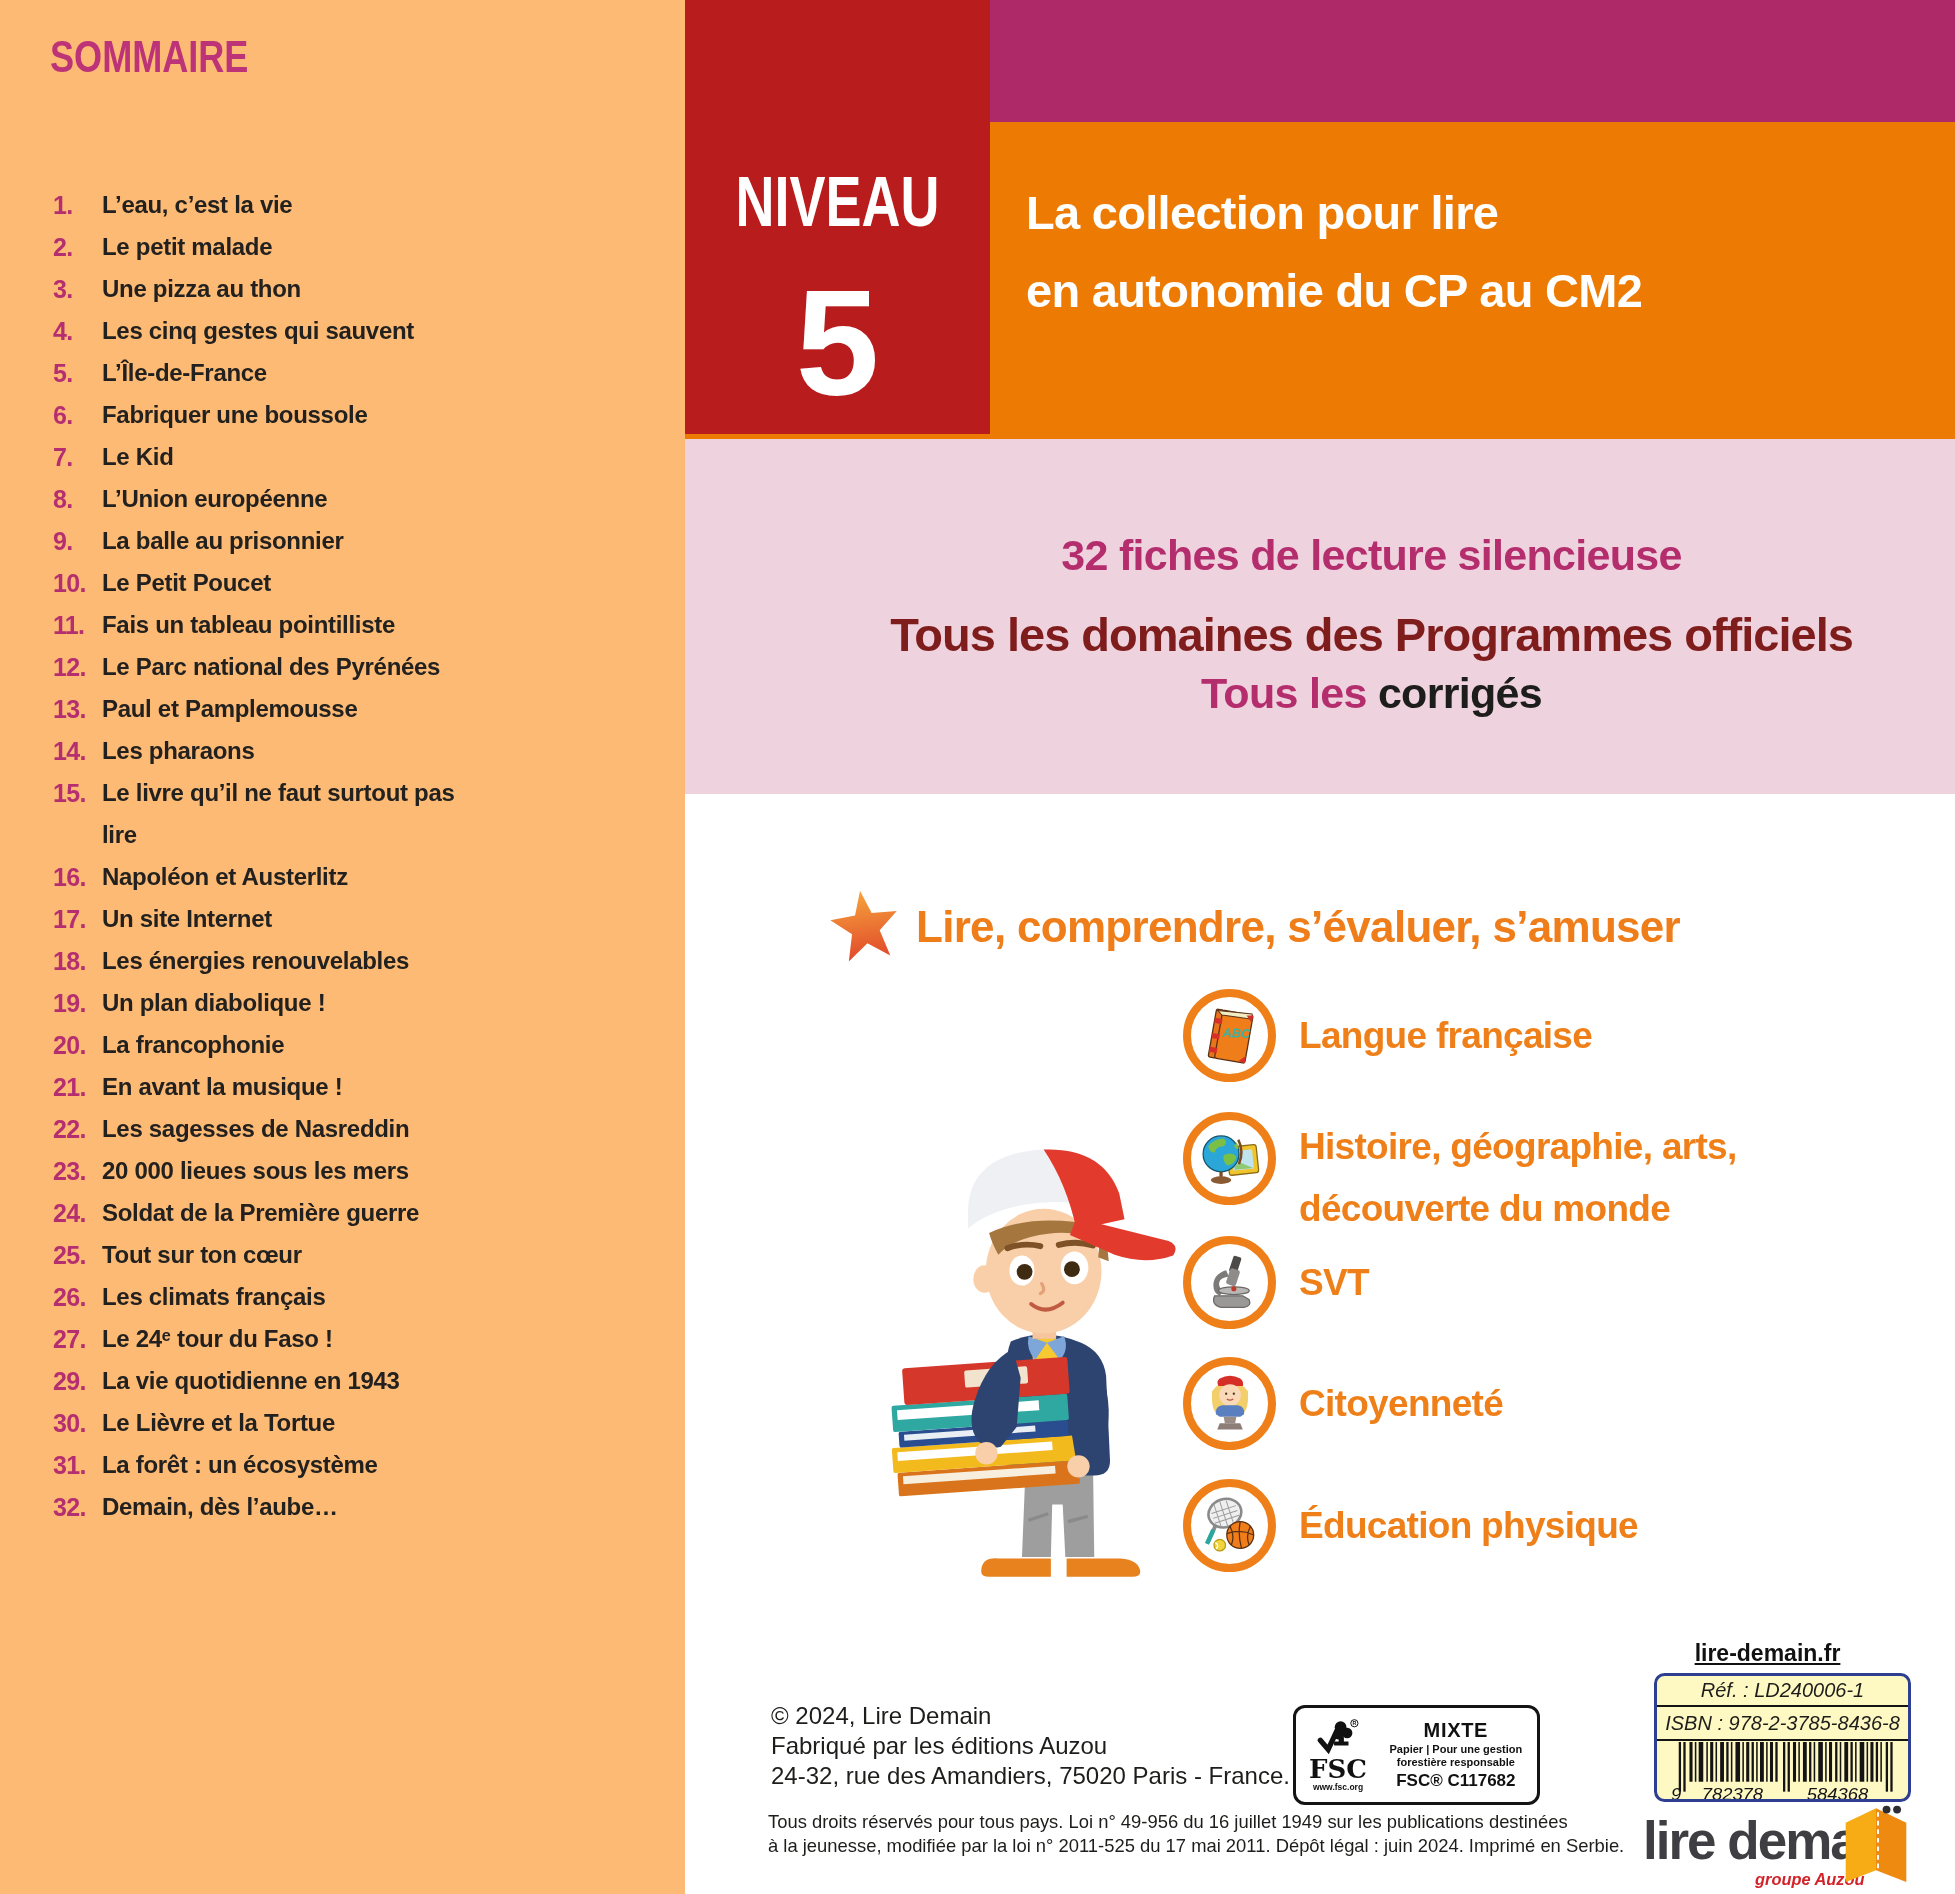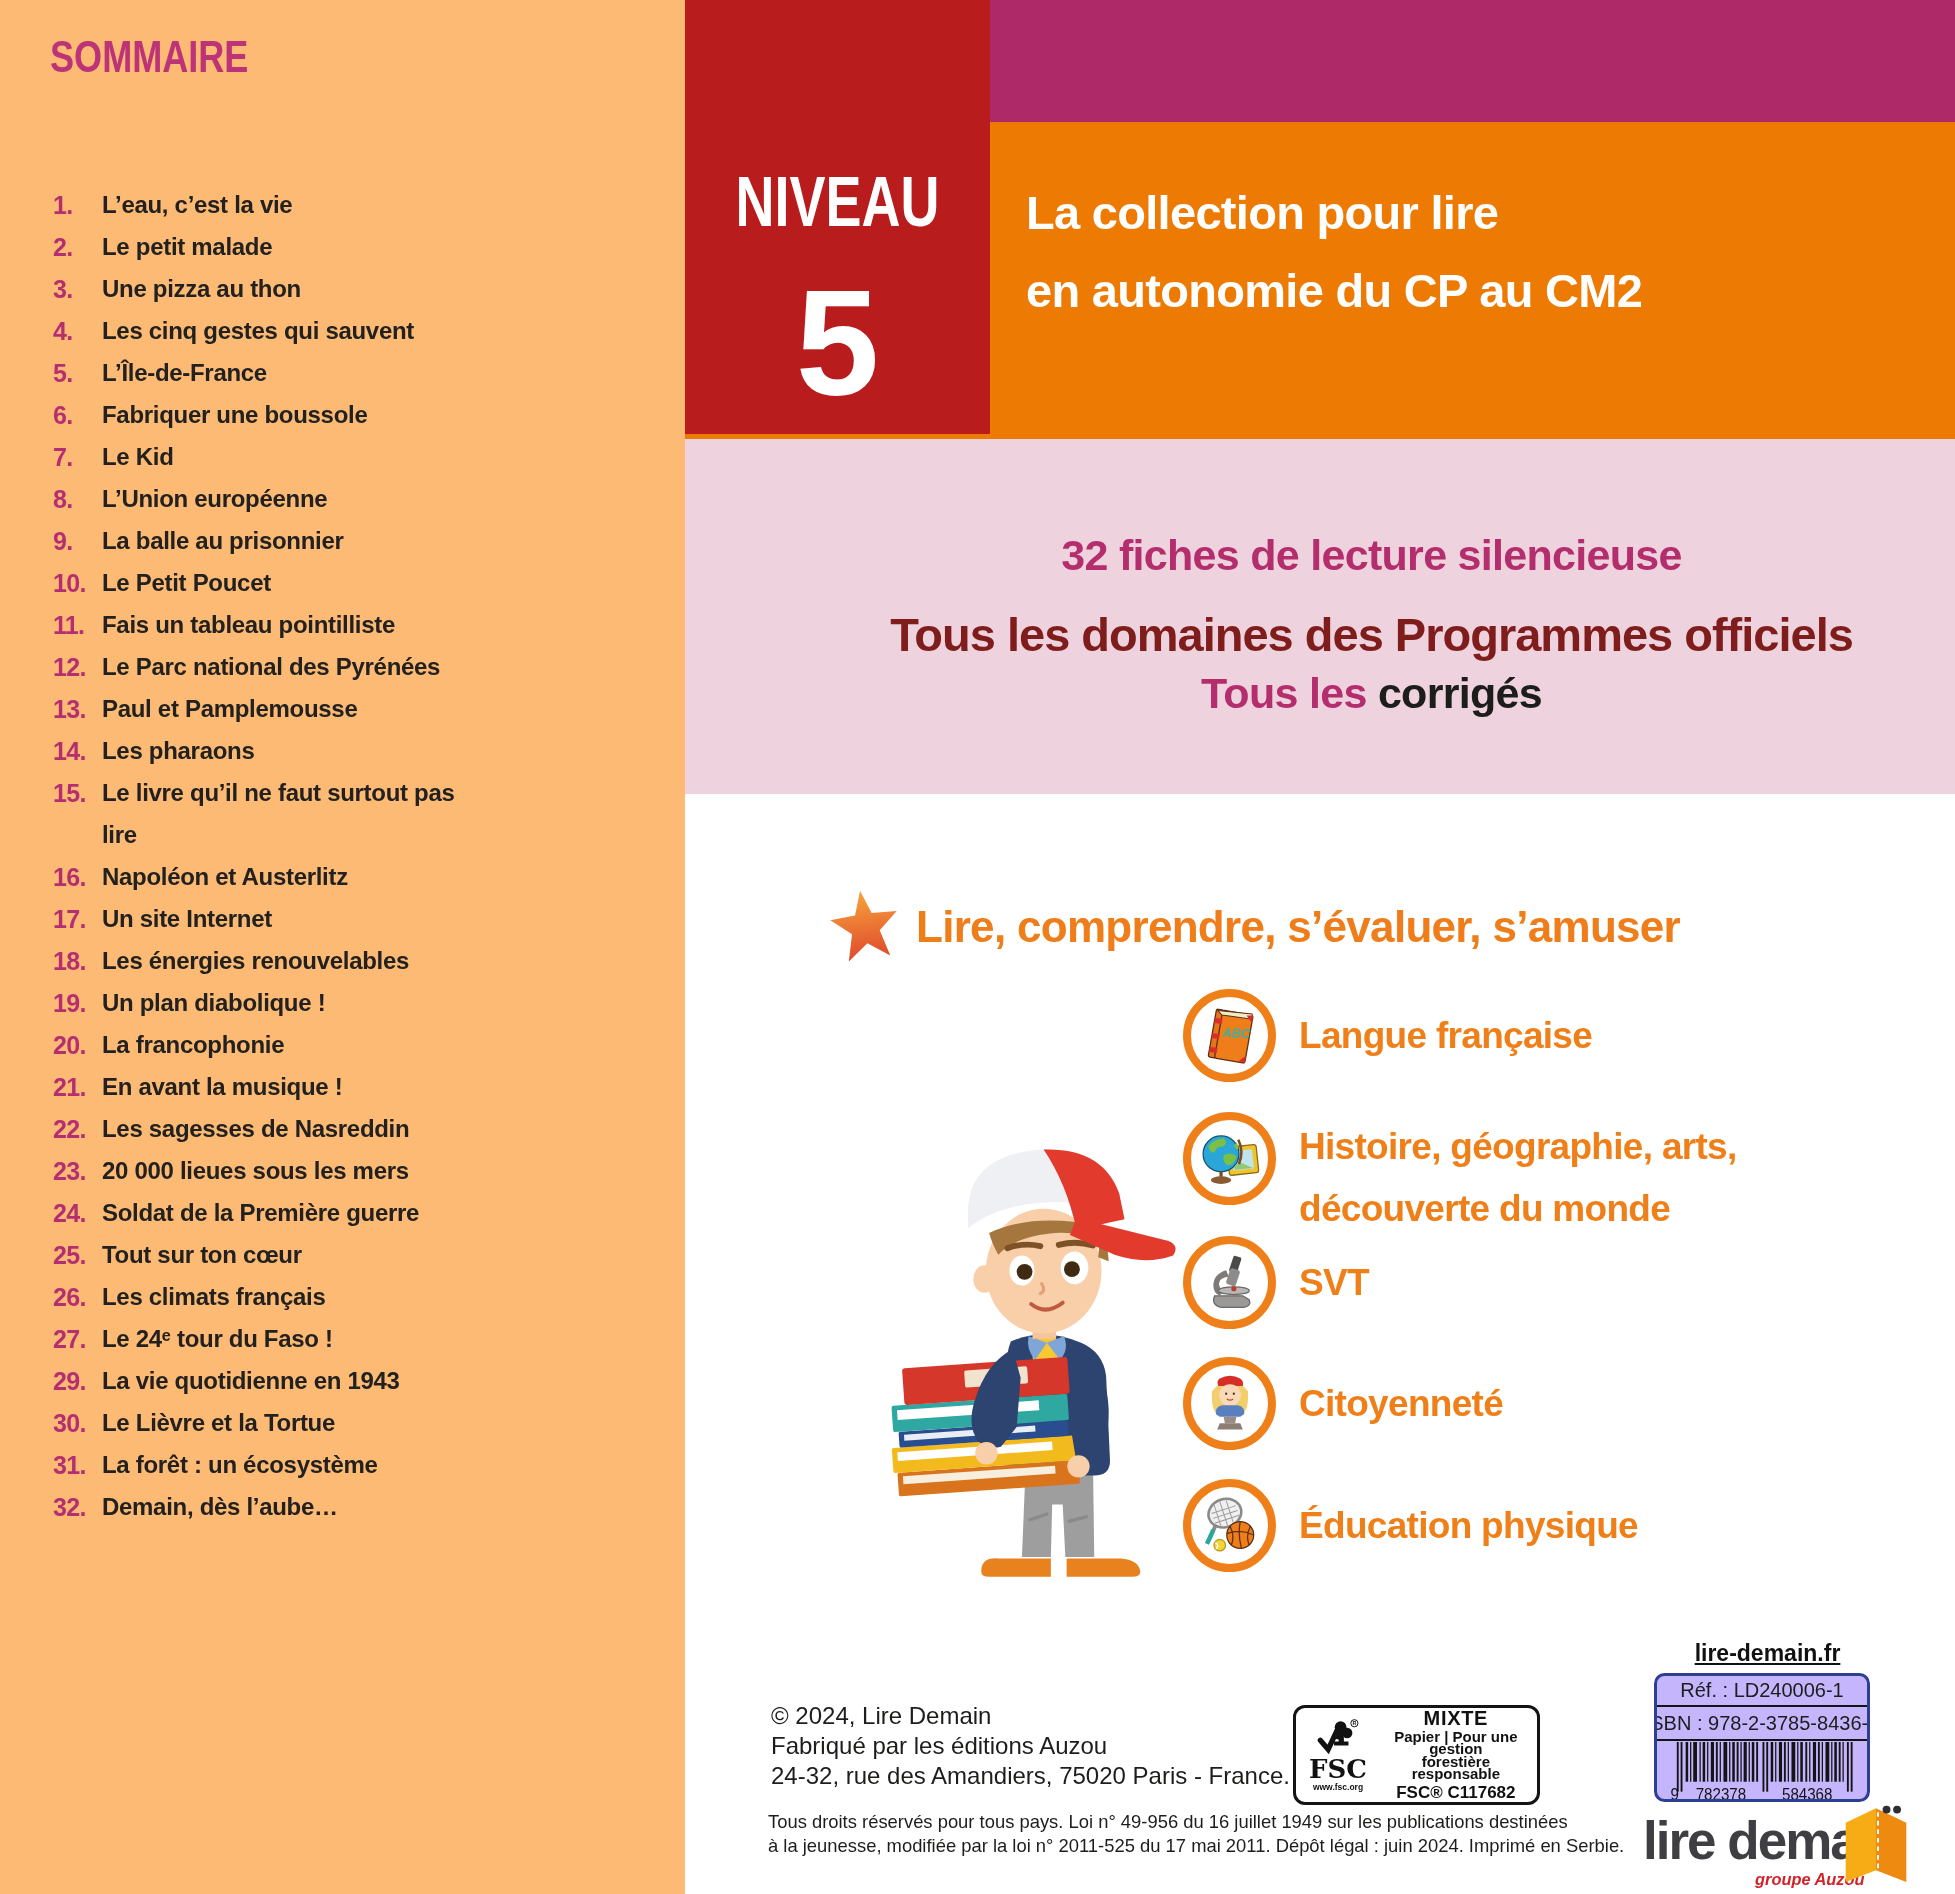--- a/index.html
+++ b/index.html
@@ -62,26 +62,26 @@
   .copyright{position:absolute;left:771px;top:1701px;font-size:24px;line-height:30px;color:#1d1d1b;}
   .legal{position:absolute;left:768px;top:1810px;font-size:18.4px;line-height:24px;color:#1d1d1b;}
 
   .fsc-box{position:absolute;left:1293px;top:1705px;width:247px;height:100px;border:3.3px solid #141414;
            border-radius:12px;background:#ffffff;box-sizing:border-box;display:flex;align-items:center;}
   .fsc-left{flex:none;width:84px;text-align:center;}
   .fsc-acronym{font-family:"DejaVu Serif","Liberation Serif",serif;font-weight:700;font-size:26px;color:#111;line-height:0.9;}
   .fsc-url{font-size:8.5px;font-weight:700;color:#111;}
   .fsc-right{flex:1;text-align:center;padding-right:5.3px;}
   .fsc-mixte{font-size:20px;font-weight:800;color:#111;letter-spacing:0.7px;}
-  .fsc-desc{font-size:15px;font-weight:700;color:#111;line-height:12.5px;margin-top:1.3px;}
+  .fsc-desc{font-size:11px;font-weight:700;color:#111;line-height:12.5px;margin-top:1.3px;}
   .fsc-code{font-size:17px;font-weight:800;color:#111;margin-top:2.6px;}
 
   .site-label{position:absolute;left:1654px;top:1640px;width:227px;text-align:center;font-size:23px;font-weight:800;color:#111;text-decoration:underline;}
-  .code-box{position:absolute;left:1654px;top:1673px;width:216px;height:129px;background:#c4b5fd;border:3.3px solid #2e3f92;
-            border-radius:10.5px;box-sizing:border-box;overflow:hidden;}
+  .code-box{position:absolute;left:1654px;top:1673px;width:257px;height:129px;background:#fef9c3;border:3.3px solid #2e3f92;
+            border-radius:10.5px;box-sizing:border-box;overflow:hidden;font-style:italic;}
   .code-row{height:29px;border-bottom:2.6px solid #141414;display:flex;align-items:center;justify-content:center;
             font-size:20px;color:#1d1d1b;letter-spacing:0px;white-space:nowrap;}
   .code-row.isbn{height:32px;}
   .barcode-wrap{height:62px;padding:1.3px 10.5px 0 10.5px;}
   .barcode-wrap svg{width:100%;height:61px;}
 
   .brand{position:absolute;left:1643px;top:1810px;font-size:53px;font-weight:800;color:#3f3e42;letter-spacing:-2px;white-space:nowrap;}
   .brand-group{position:absolute;left:1755px;top:1870px;font-size:16.4px;font-weight:700;font-style:italic;color:#d2232a;white-space:nowrap;}
   .brand-book{position:absolute;left:1839px;top:1803px;width:74px;height:83px;}
 

